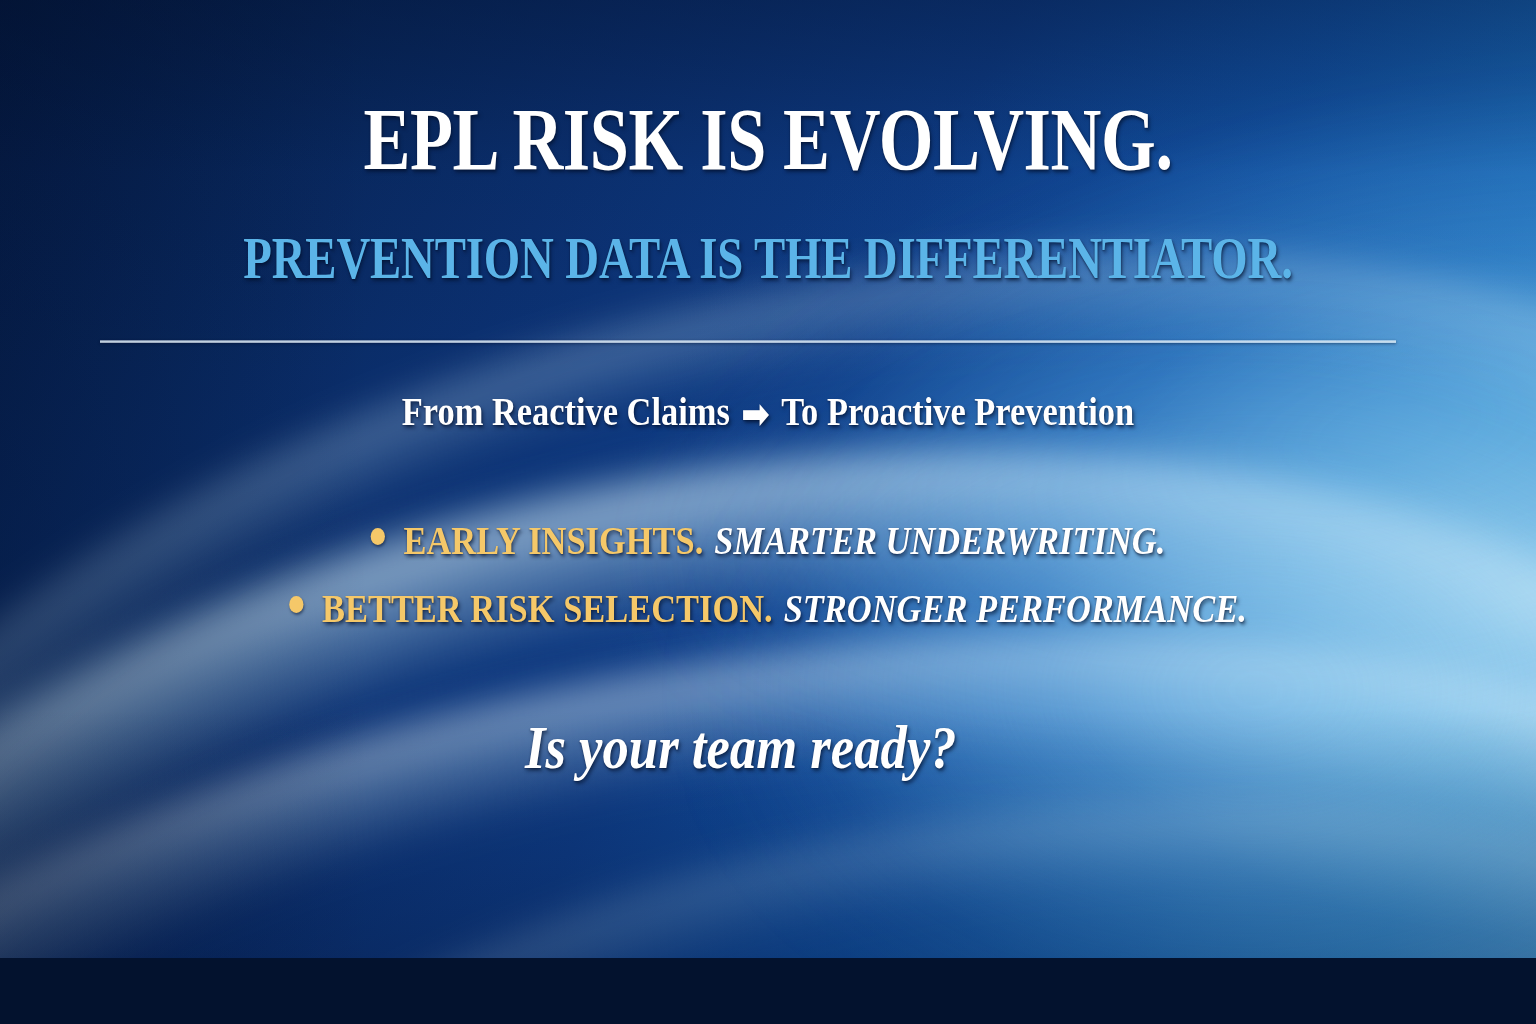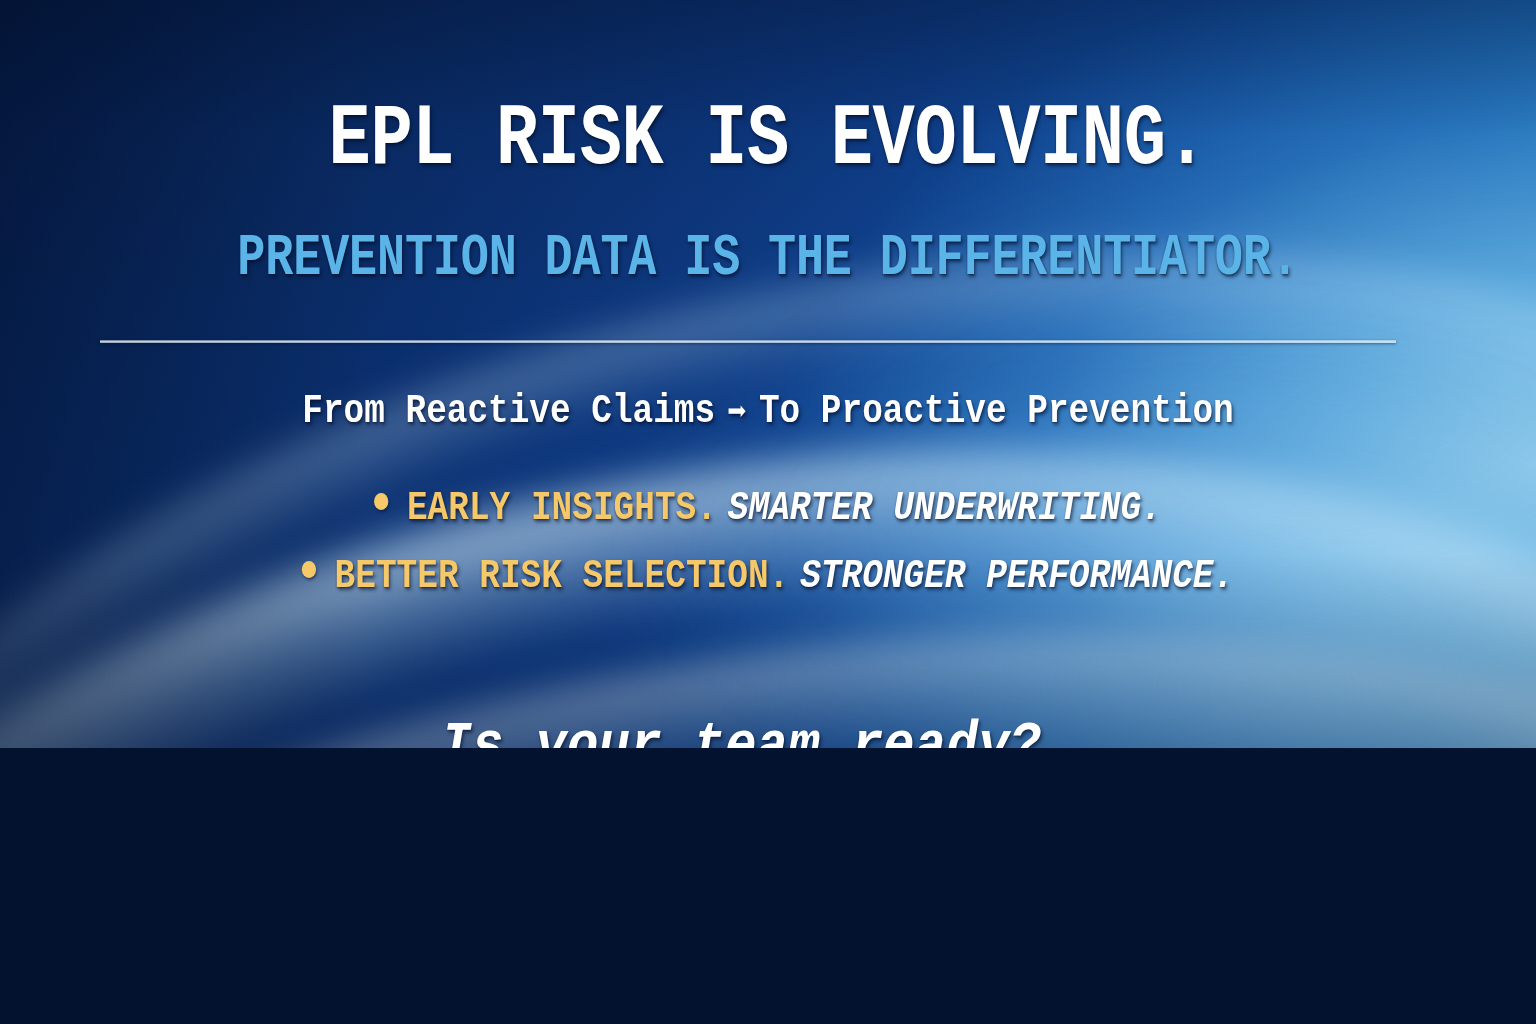--- a/index.html
+++ b/index.html
@@ -5,23 +5,23 @@
 <style>
   html, body {
     margin: 0;
     padding: 0;
     background: #03122e;
   }
 
   #slide {
     position: relative;
     width: 1536px;
-    height: 748px;
+    height: 958px;
     overflow: hidden;
-    font-family: Liberation Mono, monospace;
+    font-family: Liberation Serif, serif;
     
     background:
       radial-gradient(ellipse 1100px 760px at 100% 62%,
           rgba(150,206,236,0.95) 0%,
           rgba(110,185,228,0.70) 22%,
           rgba(58,138,206,0.40) 45%,
           rgba(20,80,160,0.10) 68%,
           rgba(0,0,0,0) 85%),
       linear-gradient(118deg,
           #051c46 0%,
@@ -196,21 +196,21 @@
     margin: 0 14px;
     font-size: 38px;
     line-height: 1;
     vertical-align: -2px;
     color: #ffffff;
   }
 
   #bullets {
     position: absolute;
     left: 0; right: 0;
-    top: 488px;
+    top: 520px;
     text-align: center;
   }
   .bullet-row {
     display: block;
     white-space: nowrap;
     margin-bottom: 26px;
     font-size: 41px;
     line-height: 1.02;
     font-weight: 700;
     transform: scaleX(0.84);

